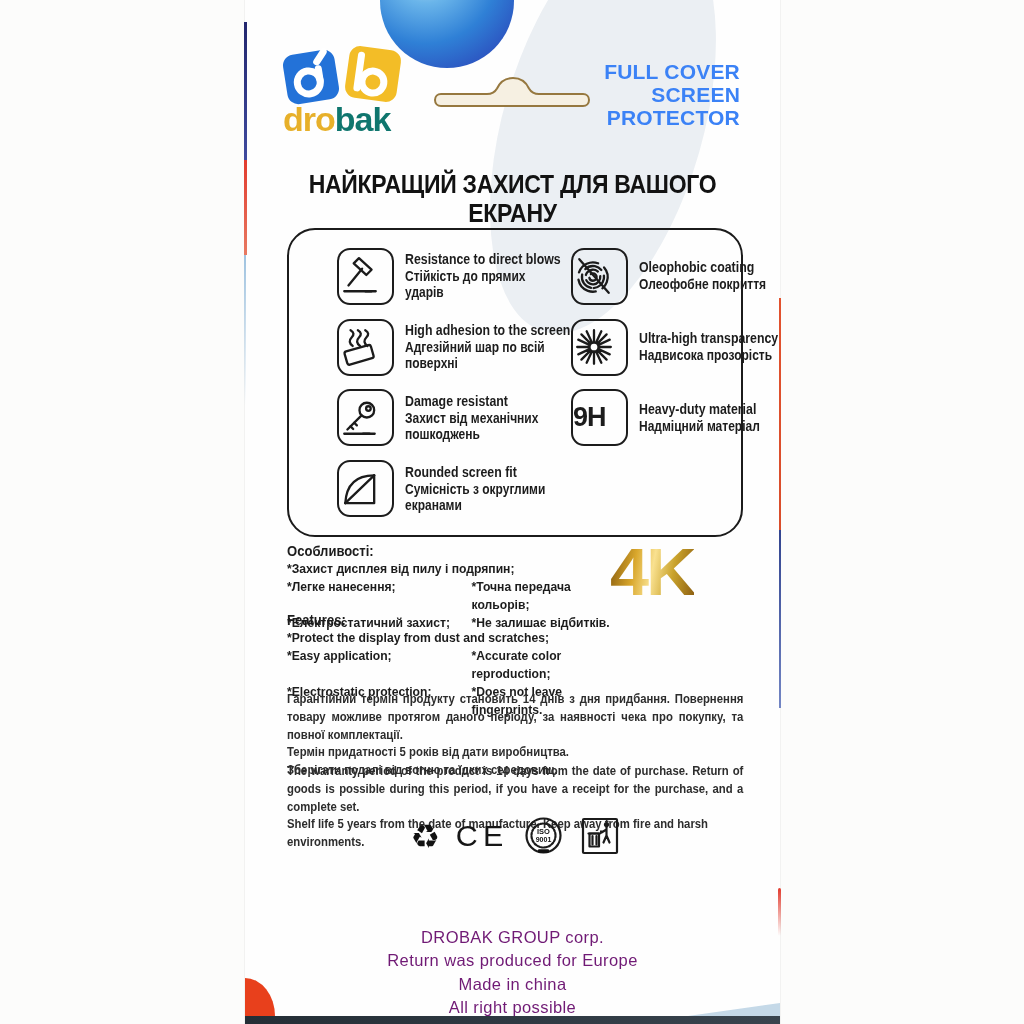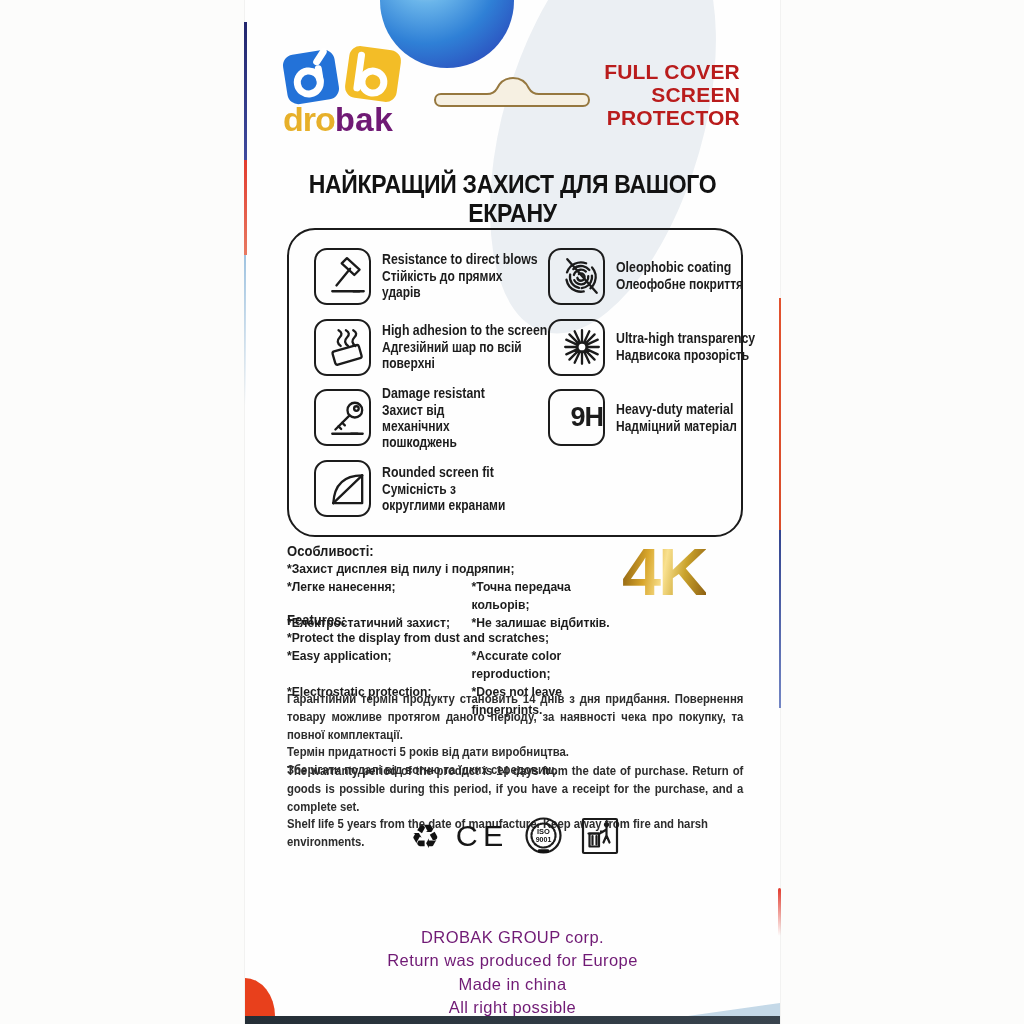--- a/index.html
+++ b/index.html
@@ -27,51 +27,51 @@
 
   
   .swoosh { position:absolute; left:258px; top:-90px; width:200px; height:430px;
             background:#ebeff3; border-radius:50%; transform:rotate(16deg); }
   .sphere { position:absolute; left:135px; top:-66px; width:134px; height:134px; border-radius:50%;
             background:radial-gradient(circle at 34% 28%, #c9e4f4 0%, #6ab5ea 24%, #2f80d6 55%, #2c53c0 82%, #2a44ae 100%); }
   .hang-slot { position:absolute; left:184px; top:72px; width:166px; height:42px; }
 
   .logo-tiles { position:absolute; left:36px; top:40px; width:124px; height:68px; }
   .wordmark { position:absolute; left:38px; top:100px; font-size:34px; font-weight:700; letter-spacing:-1px; }
-  .wm-dro { color:#e7b02a; } .wm-bak { color:#701a75;font-family:Liberation Mono, monospace; }
+  .wm-dro { color:#e7b02a; } .wm-bak { color:#0f766e; }
 
   .tagline { position:absolute; right:40px; top:60px; text-align:right;
-             color:#b91c1c; font-weight:700; font-size:21px; line-height:1.1; letter-spacing:0.2px; }
+             color:#3b82f6; font-weight:700; font-size:21px; line-height:1.1; letter-spacing:0.2px; }
 
   .headline { position:absolute; left:0; top:170px; width:535px; text-align:center;
               font-size:25px; font-weight:700; color:#121212; letter-spacing:-0.3px;
               transform:scaleX(0.92); }
 
   
   .feature-box { position:absolute; left:42px; top:228px; width:456px; height:309px;
-                 border:2.5px solid #1b1b1b; border-radius:28px; }
+                 border:2.5px solid #1b1b1b; border-radius:28px;padding-left:36px; }
   .fb-grid { display:grid; grid-template-columns:230px 1fr; grid-template-rows:repeat(4,1fr);
              grid-auto-flow:column; height:100%; padding:11px 6px 11px 12px; column-gap:4px; }
   .fb-item { display:flex; align-items:center; gap:11px; }
   .fb-icon { width:57px; height:57px; flex:0 0 auto; border:2.2px solid #1c1c1c; border-radius:13px;
-             display:flex; align-items:center; justify-content:flex-end;margin-left:13px; }
+             display:flex; align-items:center; justify-content:flex-start; }
   .fb-text { width:172px; transform:scaleX(0.87); transform-origin:left center; }
   .fb-title { font-size:14.2px; font-weight:700; white-space:nowrap; line-height:1.2; }
   .fb-sub   { font-size:13.8px; font-weight:700; line-height:1.16; margin-top:1px; }
   .nineH { font-size:27px; font-weight:700; letter-spacing:-1px; }
 
   
   .bullets { position:absolute; left:42px; width:380px; transform:scaleX(0.9); transform-origin:left top; }
   .bullets-ua { top:543px; } .bullets-en { top:612px; }
   .bullets h3 { font-size:14.5px; font-weight:700; margin-bottom:1px; }
   .bullets .ln { font-size:13.5px; font-weight:700; line-height:1.33; }
   .bullets .cols { display:grid; grid-template-columns:205px auto; }
 
   
-  .badge4k { position:absolute; right:31px; top:540px; width:170px; text-align:center; }
+  .badge4k { position:absolute; right:43px; top:540px; width:170px; text-align:center; }
   .badge4k .four-k { font-size:67px; font-weight:800; letter-spacing:-3px; line-height:0.95;
       background:linear-gradient(100deg,#8e6210 5%,#d9a72c 30%,#f9e190 50%,#caa32c 72%,#8a5c10 100%);
       -webkit-background-clip:text; background-clip:text; color:transparent; display:inline-block;
       transform:scaleX(1.05); }
   .badge4k .ultra { font-size:28px; font-weight:800; color:#0e0e0e; letter-spacing:0.5px; margin-top:-4px; }
 
   
   .warranty { position:absolute; left:42px; width:535px; transform:scaleX(0.853); transform-origin:left top;
               font-size:13.3px; font-weight:700; color:#2d2d2d; line-height:1.34; }
   .warranty-ua { top:690px; } .warranty-en { top:762px; }

